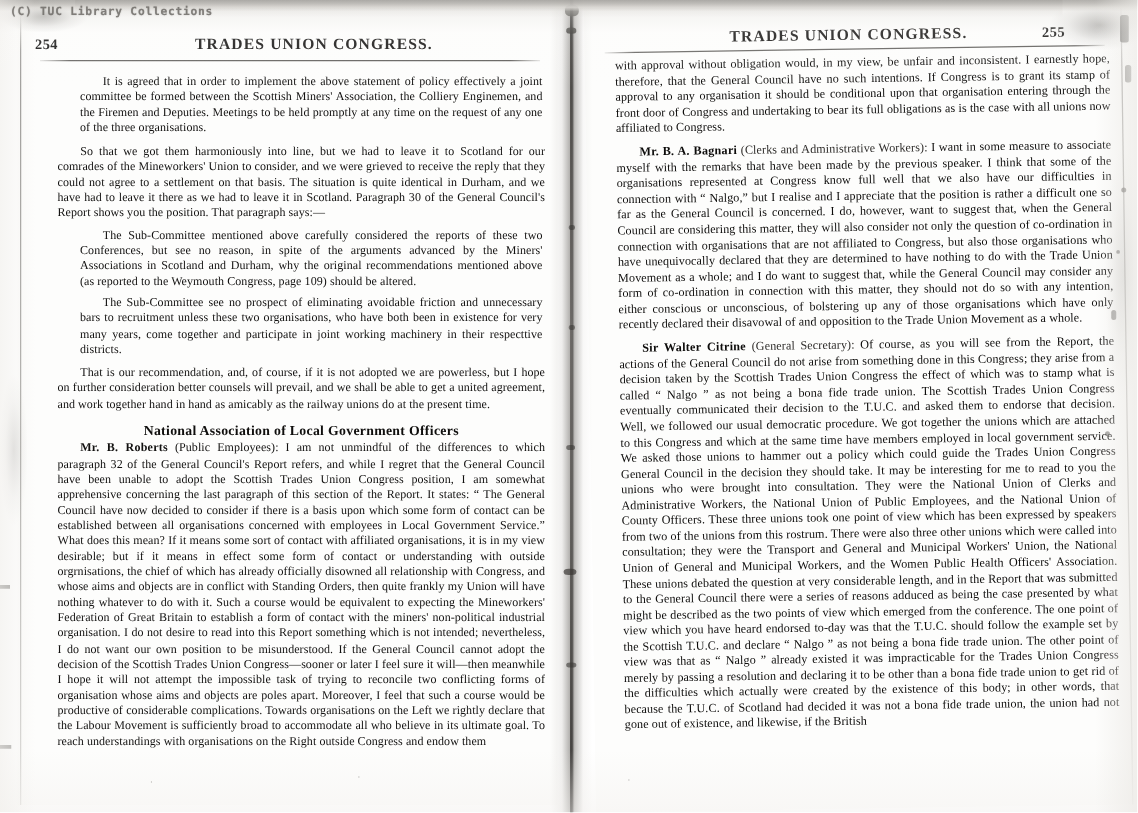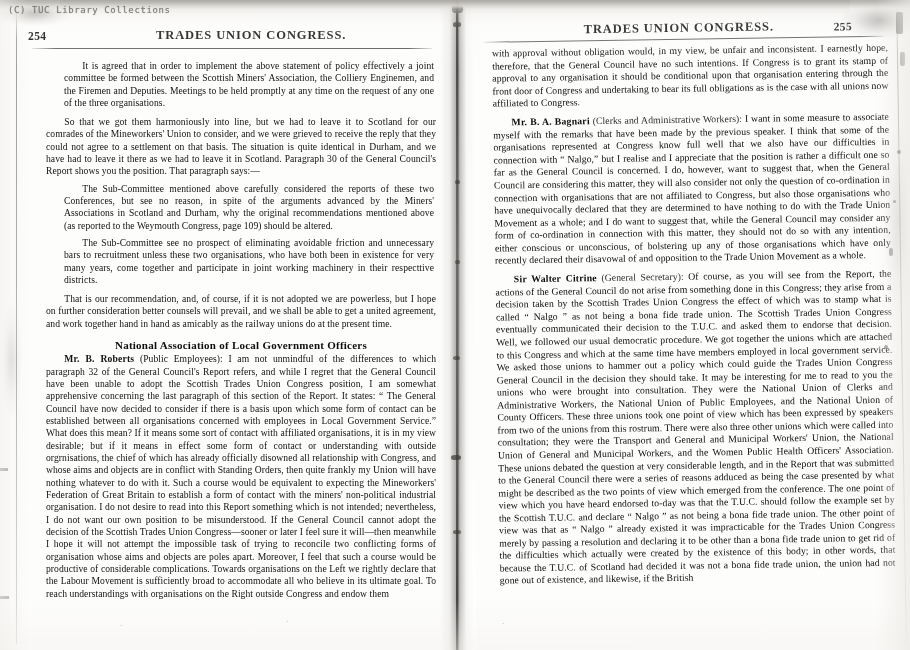--- a/index.html
+++ b/index.html
@@ -103,20 +103,21 @@
     position: absolute;
     left: 8px; top: 5px;
     font-family: "DejaVu Sans Mono", monospace;
     font-size: 9px;
     letter-spacing: .6px;
     color: #6d6a66;
     opacity: .85;
     z-index: 45;
     white-space: nowrap;
     text-shadow: 0 0 1px rgba(120,118,114,.7);
+    font-weight: bold;
   }
 
   
   .runhead {
     position: absolute;
     left: 0; right: 0;
     height: 20px;
     font-family: "Liberation Serif", serif;
     font-weight: bold;
     font-size: 12.5px;

